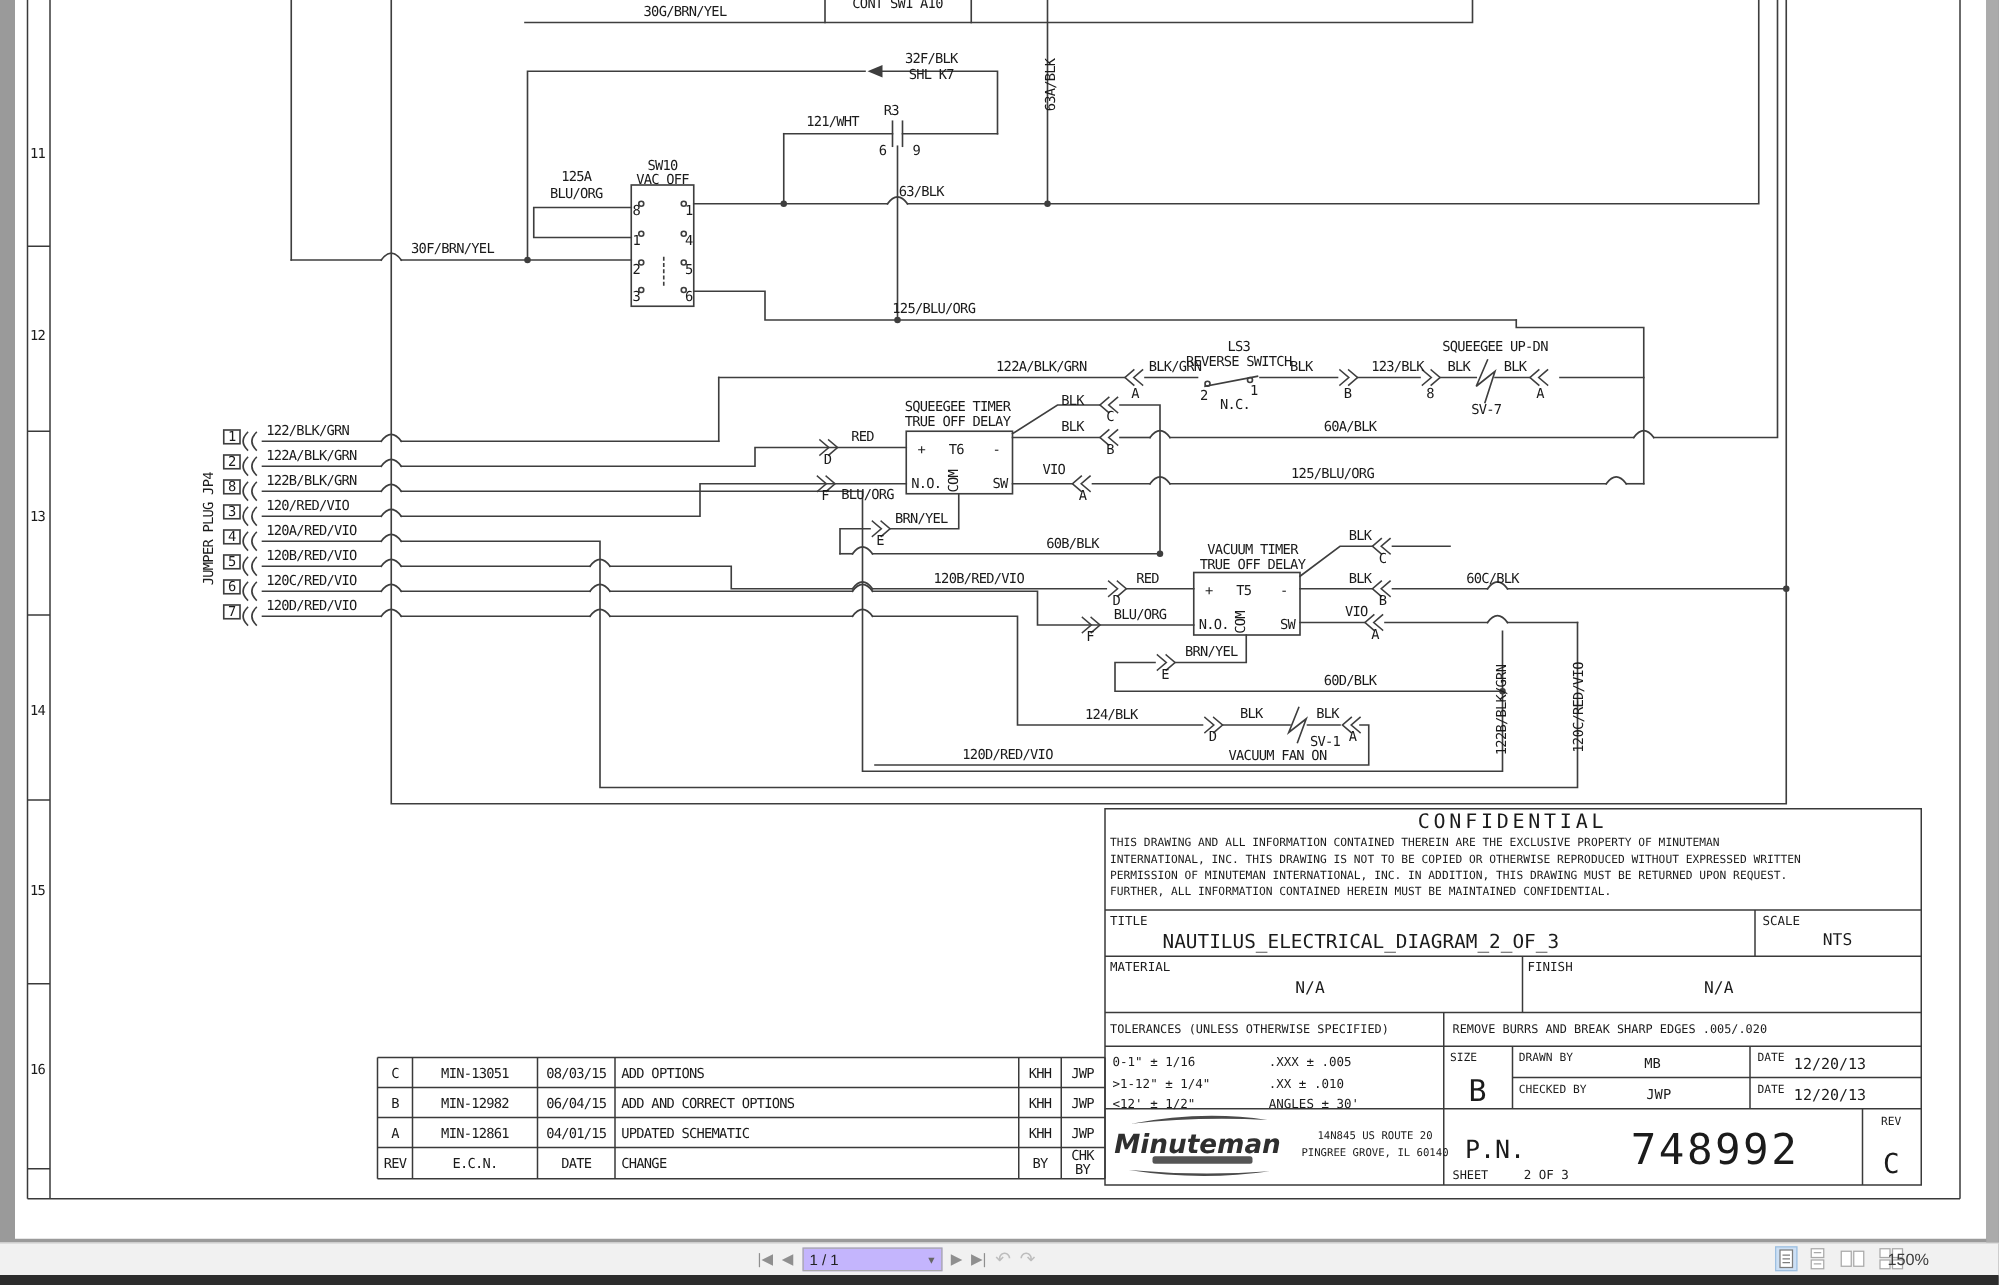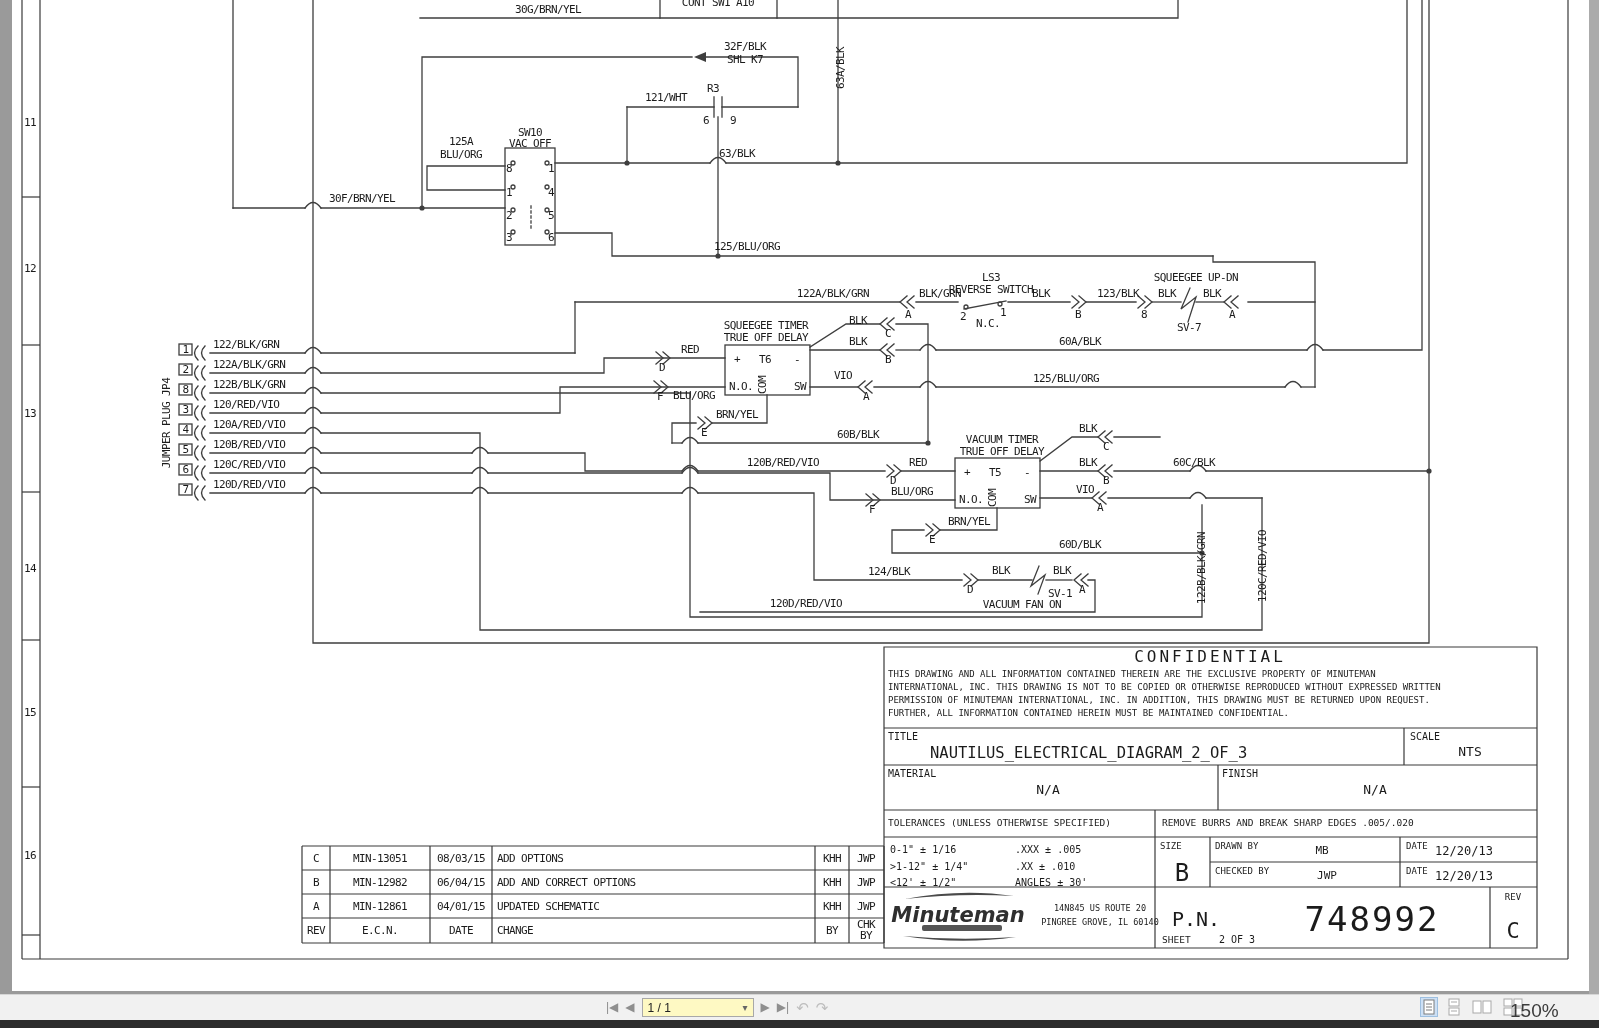--- a/index.html
+++ b/index.html
@@ -15,26 +15,26 @@
   .ls{text-anchor:start;}
   .tmono{font-family:"DejaVu Sans Mono",monospace;fill:#1b1b1b;}
   .amid{text-anchor:middle;}
   
   .toolbar{position:absolute;left:0;top:994px;width:1599px;height:26px;background:#f1f1f1;
            border-top:1px solid #d6d6d6;}
   .navgroup{position:absolute;left:606px;top:3px;display:flex;align-items:center;gap:7px;}
   .tbtn{color:#8f8f8f;font-size:12px;line-height:19px;cursor:default;}
   .histbtn{color:#bdbdbd;font-size:15px;line-height:19px;}
   .pagebox{display:flex;justify-content:space-between;align-items:center;width:112px;height:19px;
-           background:#fef9c3;border:1px solid #a8a8a8;font-size:12px;color:#222;padding:0 5px;box-sizing:border-box;}
+           background:#c4b5fd;border:1px solid #a8a8a8;font-size:12px;color:#222;padding:0 5px;box-sizing:border-box;}
   .caret{color:#666;font-size:10px;}
   .viewgroup{position:absolute;left:1420px;top:2px;display:flex;align-items:center;gap:7px;}
   .vbtn{display:inline-flex;padding:1px;}
   .vbtn.active{background:#cde0f5;border:1px solid #9dbfe0;padding:0;}
-  .zoomlabel{position:absolute;left:1510px;top:5px;font-size:19px;color:#3c3c3c;}
+  .zoomlabel{position:absolute;left:1510px;top:5px;font-size:13px;color:#3c3c3c;}
   .darkstrip{position:absolute;left:0;top:1020px;width:1599px;height:8px;background:#2c2c2c;}
   .scrolltrack{position:absolute;right:0;top:0;width:10px;height:994px;background:#ababab;}
 </style>
 </head>
 <body>
 
 <div id="stage">
   <svg id="sheet" width="1599" height="994" viewBox="0 0 1599 994">
     <rect x="12" y="0" width="1577" height="991" fill="#ffffff"></rect>
 

